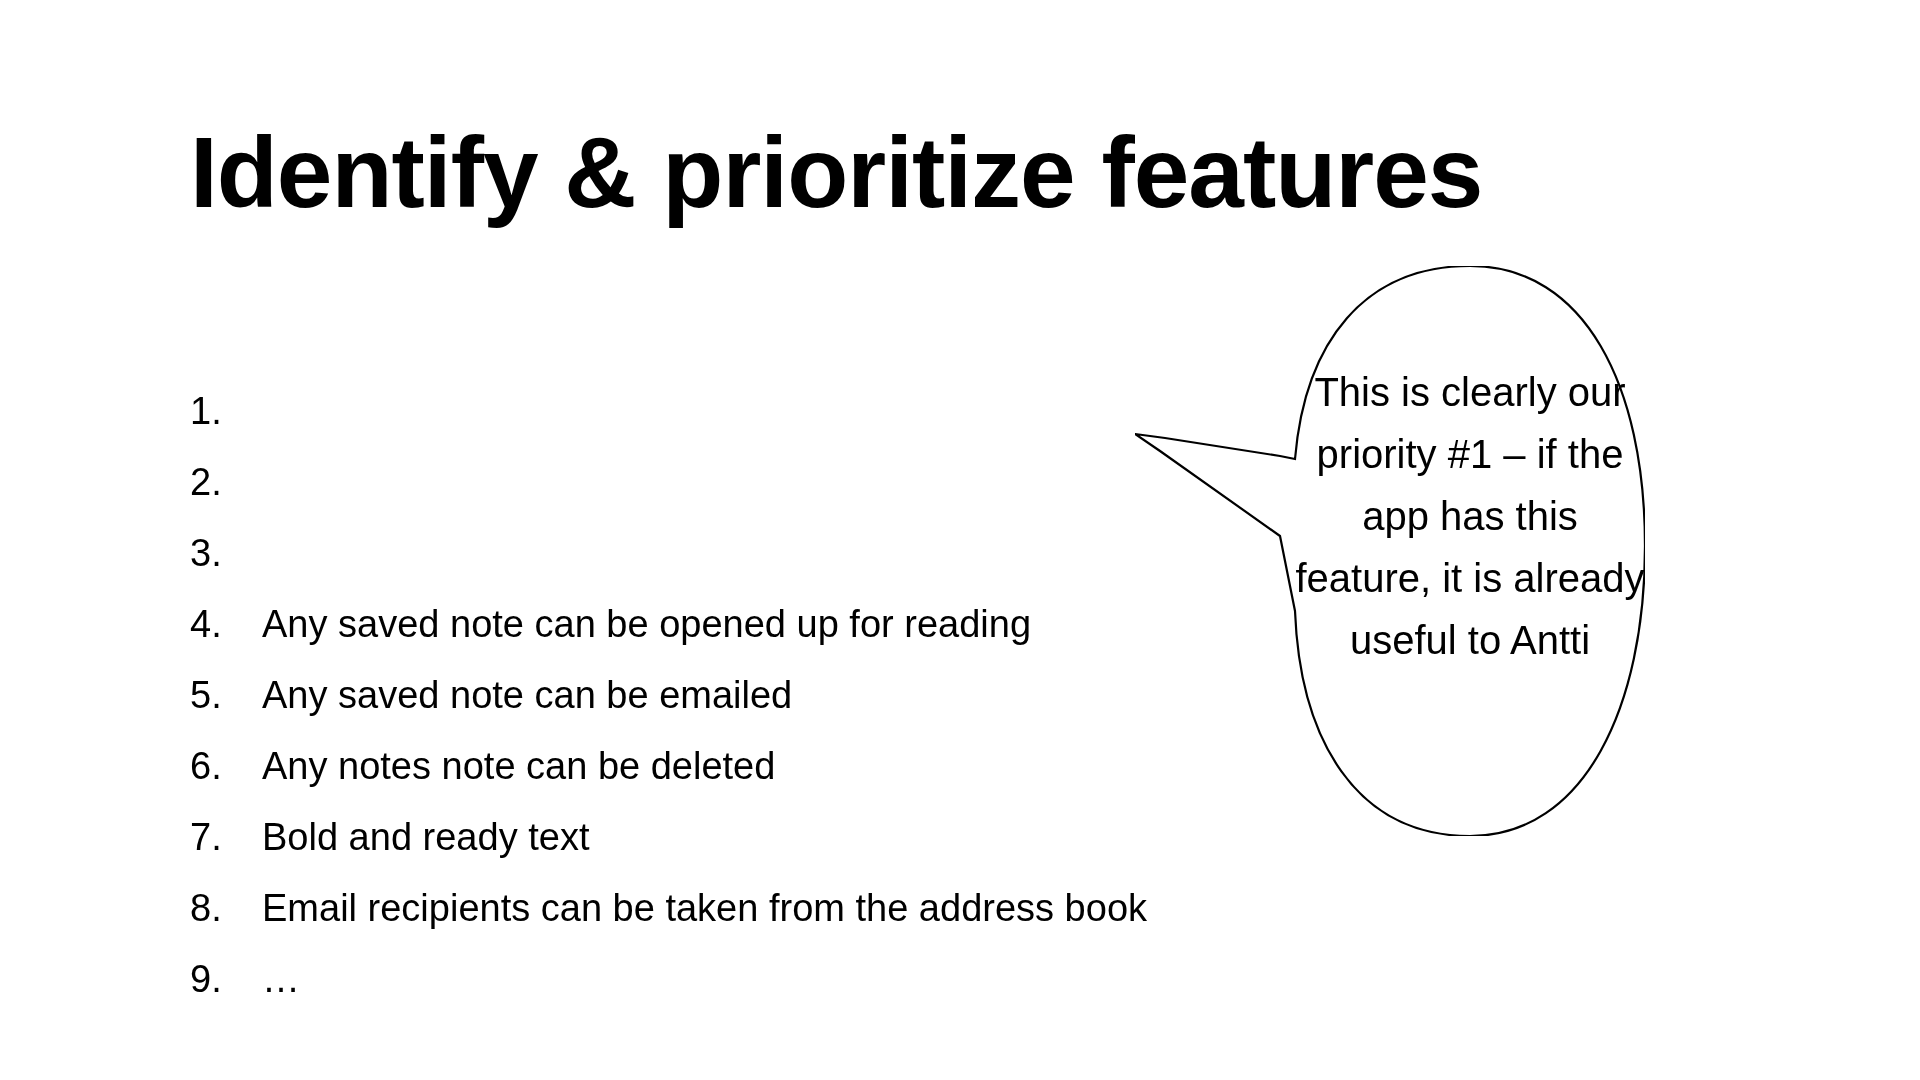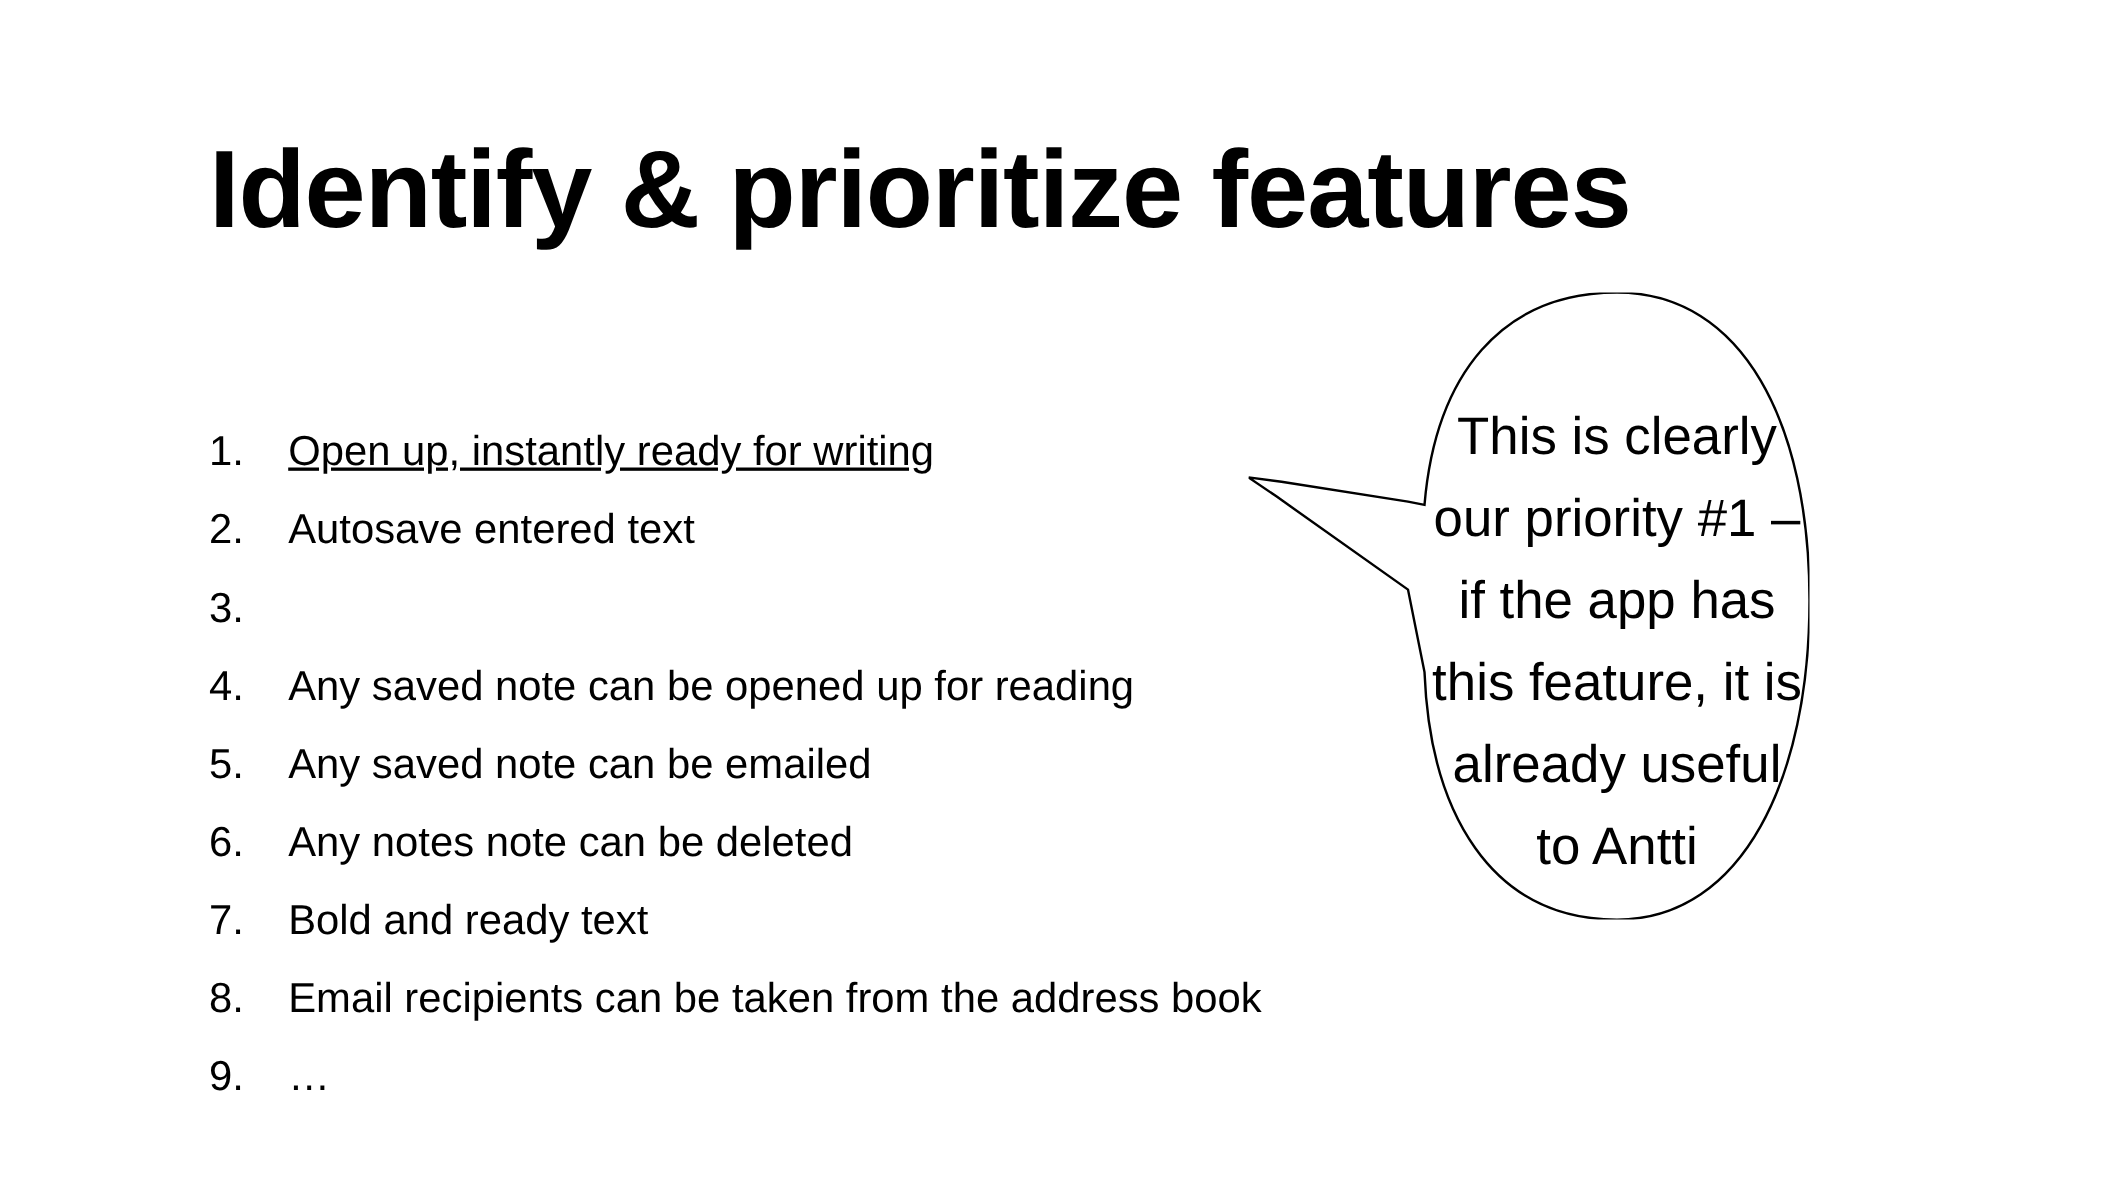--- a/index.html
+++ b/index.html
@@ -58,39 +58,37 @@
     .speech-bubble svg {
       position: absolute;
       top: 0;
       left: 0;
     }
     .bubble-text {
       position: absolute;
       top: 95px;
       left: 160px;
       width: 350px;
-      font-size: 48px;
+      font-size: 40px;
       color: #000;
       text-align: center;
       line-height: 1.55;
     }
   </style>
 </head>
 <body>
 
 <h1 class="slide-title">Identify &amp; prioritize features</h1>
 
 <ol class="feature-list">
   <li class="underlined">
     <span class="num">1.</span>
-    <span class="text">Open up, instantly ready for writing</span>
   </li>
   <li>
     <span class="num">2.</span>
-    <span class="text">Autosave entered text</span>
   </li>
   <li>
     <span class="num">3.</span>
   </li>
   <li>
     <span class="num">4.</span>
     <span class="text">Any saved note can be opened up for reading</span>
   </li>
   <li>
     <span class="num">5.</span>

